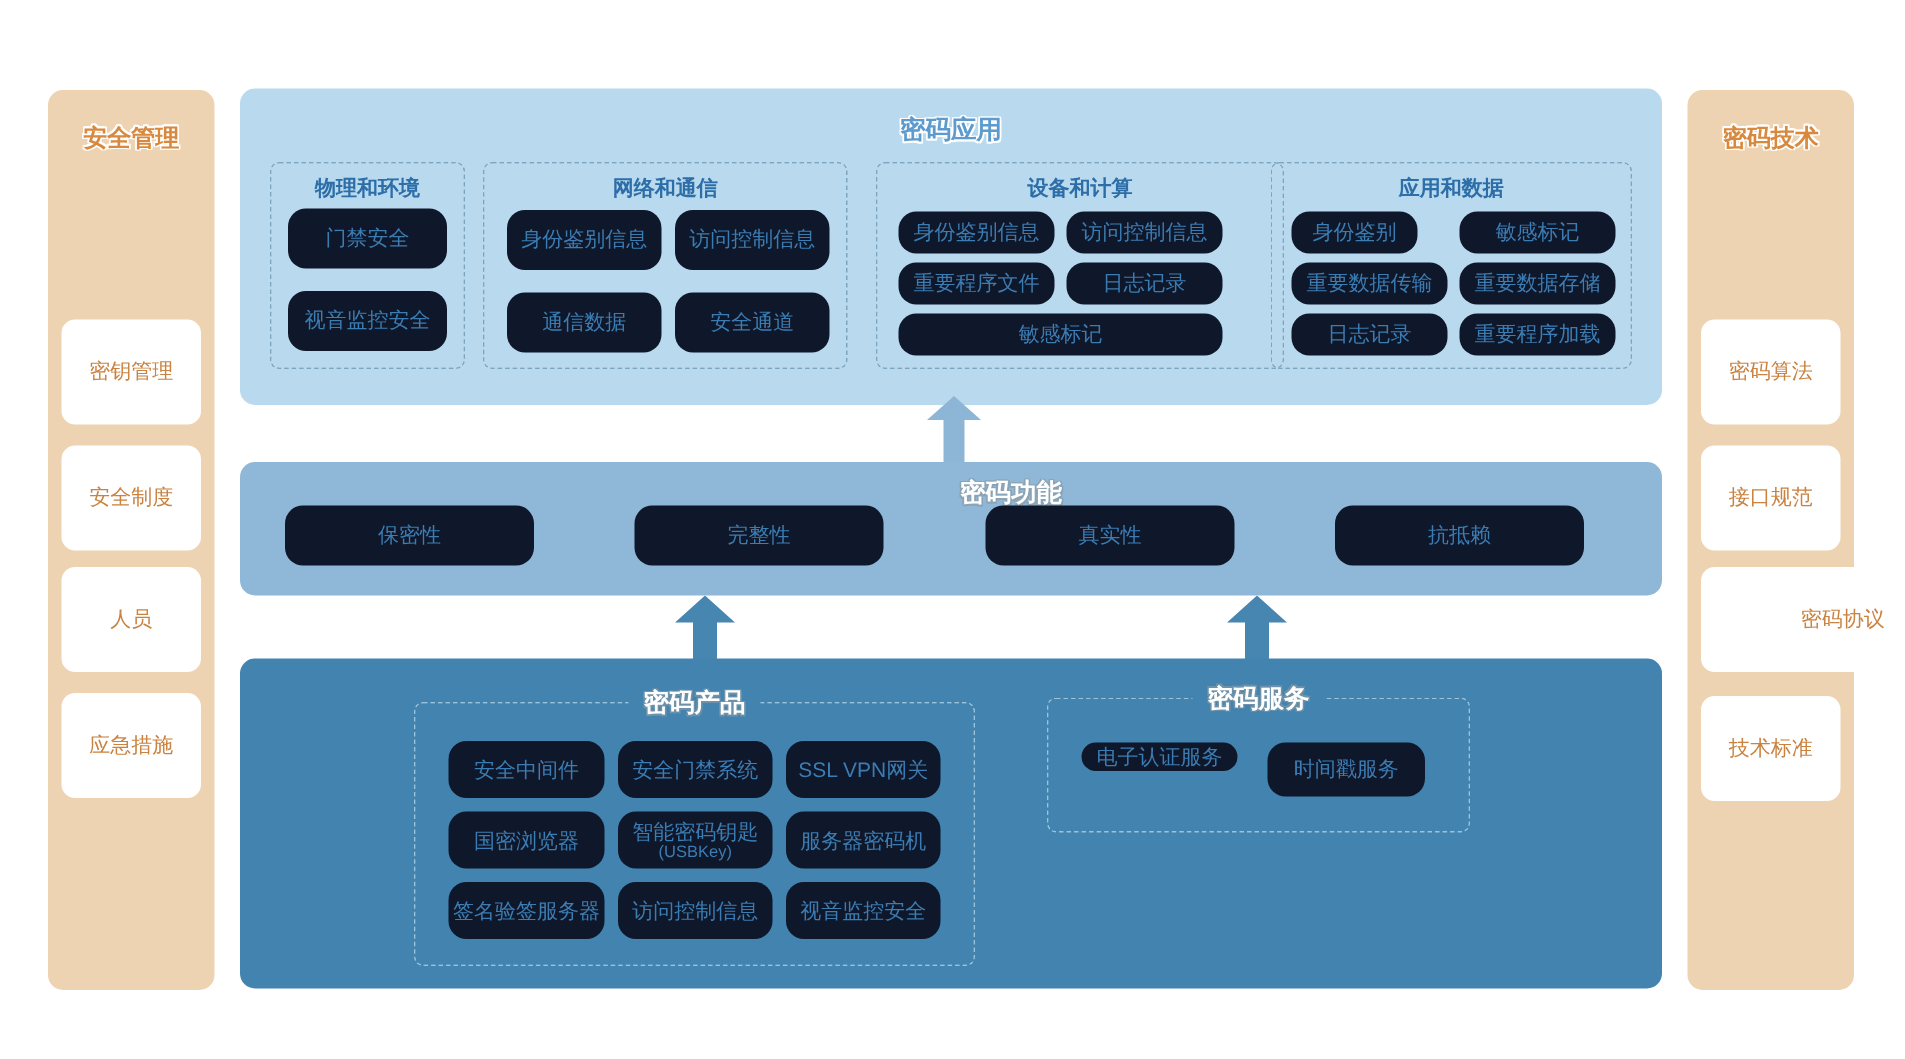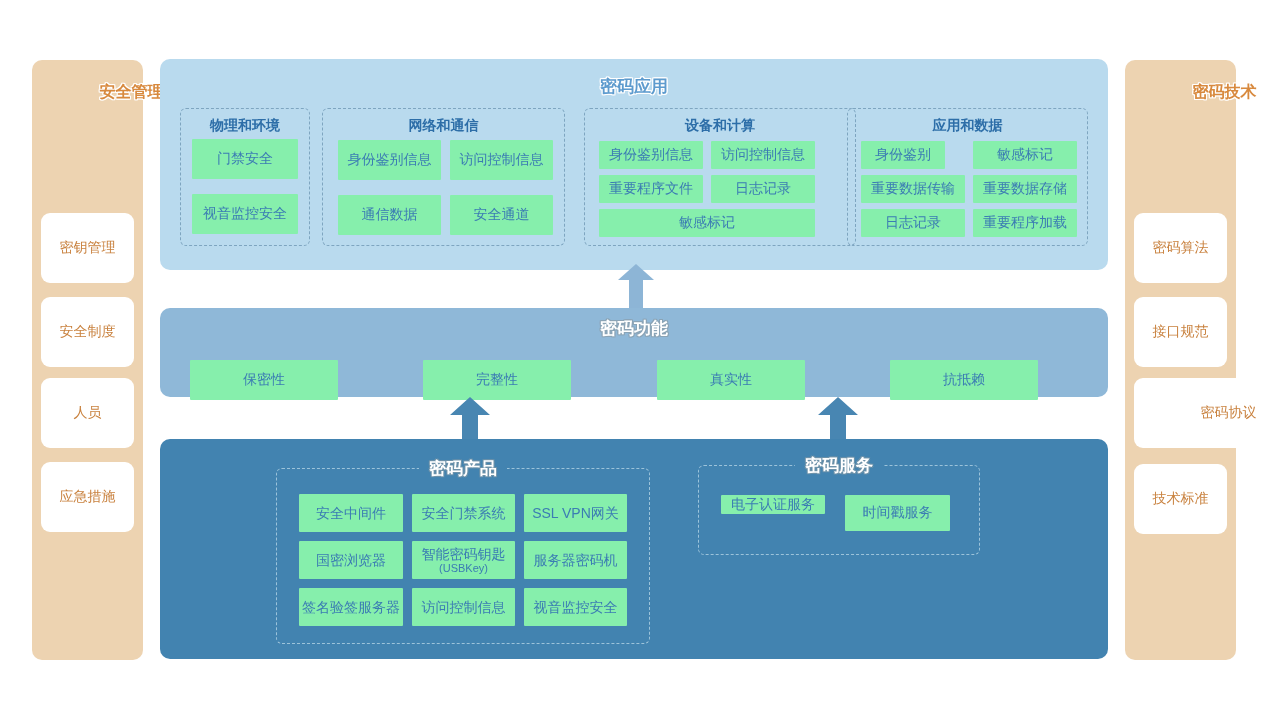--- a/index.html
+++ b/index.html
@@ -6,41 +6,41 @@
   body{font-family:"Liberation Sans","DejaVu Sans",sans-serif;}
   #stage{position:relative;width:1270px;height:706px;background:#ffffff;overflow:hidden;}
 
   .abs{position:absolute;}
   .flexc{display:flex;align-items:center;justify-content:center;text-align:center;}
 
   
   .sidebar{top:60px;width:111px;height:600px;background:#edd3b1;border-radius:10px;}
   .sidebar-title{left:0;top:22px;width:100%;font-size:16px;font-weight:bold;color:#d8893d;
     text-shadow:-1px -1px 0 #fff,1px -1px 0 #fff,-1px 1px 0 #fff,1px 1px 0 #fff,
-                -1px 0 0 #fff,1px 0 0 #fff,0 -1px 0 #fff,0 1px 0 #fff;padding-left:44px;}
+                -1px 0 0 #fff,1px 0 0 #fff,0 -1px 0 #fff,0 1px 0 #fff;}
   .side-box{left:9px;width:93px;height:70px;background:#ffffff;border-radius:9px;
     color:#c9823f;font-size:14px;}
 
   
   .layer{left:160px;width:948px;border-radius:10px;}
   #app-layer{top:59px;height:211px;background:#b9daee;}
   .layer-title-blue{left:0;top:16px;width:100%;font-size:17px;font-weight:bold;color:#5d9bce;
     text-shadow:-1px -1px 0 #fff,1px -1px 0 #fff,-1px 1px 0 #fff,1px 1px 0 #fff,
                 -1px 0 0 #fff,1px 0 0 #fff,0 -1px 0 #fff,0 1px 0 #fff;}
   .layer-title-white{font-size:17px;font-weight:bold;color:#ffffff;
     text-shadow:-1px -1px 0 #8ba4b6,1px -1px 0 #8ba4b6,-1px 1px 0 #8ba4b6,1px 1px 0 #8ba4b6,
-                -1px 0 0 #8ba4b6,1px 0 0 #8ba4b6,0 -1px 0 #8ba4b6,0 1px 0 #8ba4b6;}
+                -1px 0 0 #8ba4b6,1px 0 0 #8ba4b6,0 -1px 0 #8ba4b6,0 1px 0 #8ba4b6;padding-left:40px;}
   .dgroup{top:49px;height:138px;border:1.5px dashed #7ea5c0;border-radius:6px;box-sizing:border-box;}
   .dgroup-title{left:0;top:8px;width:100%;font-size:14px;font-weight:bold;color:#2d6ea8;}
-  .wbox{background:#86efac;border-radius:1px;color:#3b7cb3;font-size:14px;}
+  .wbox{background:#0f172a;border-radius:12px;color:#3b7cb3;font-size:14px;}
 
   
   #func-layer{top:308px;height:89px;background:#8fb8d8;}
   #func-layer .layer-title-white{left:0;top:9px;width:100%;position:absolute;text-align:center;}
-  .func-box{top:52px;width:148px;height:40px;}
+  .func-box{top:29px;width:166px;height:40px;}
 
   
   #base-layer{top:439px;height:220px;background:#4283b0;}
   .bgroup{border:1.5px dashed #9cc3da;border-radius:6px;box-sizing:border-box;}
   .bgroup-title{font-size:17px;font-weight:bold;color:#fff;background:#4283b0;padding:0 10px;
     text-shadow:-1px -1px 0 #6d92a9,1px -1px 0 #6d92a9,-1px 1px 0 #6d92a9,1px 1px 0 #6d92a9;}
   .pbox{height:38px;flex-direction:column;line-height:1.15;}
   .pbox .note{font-size:11px;color:#3b7cb3;}
 
   .arrow-svg{display:block;}

